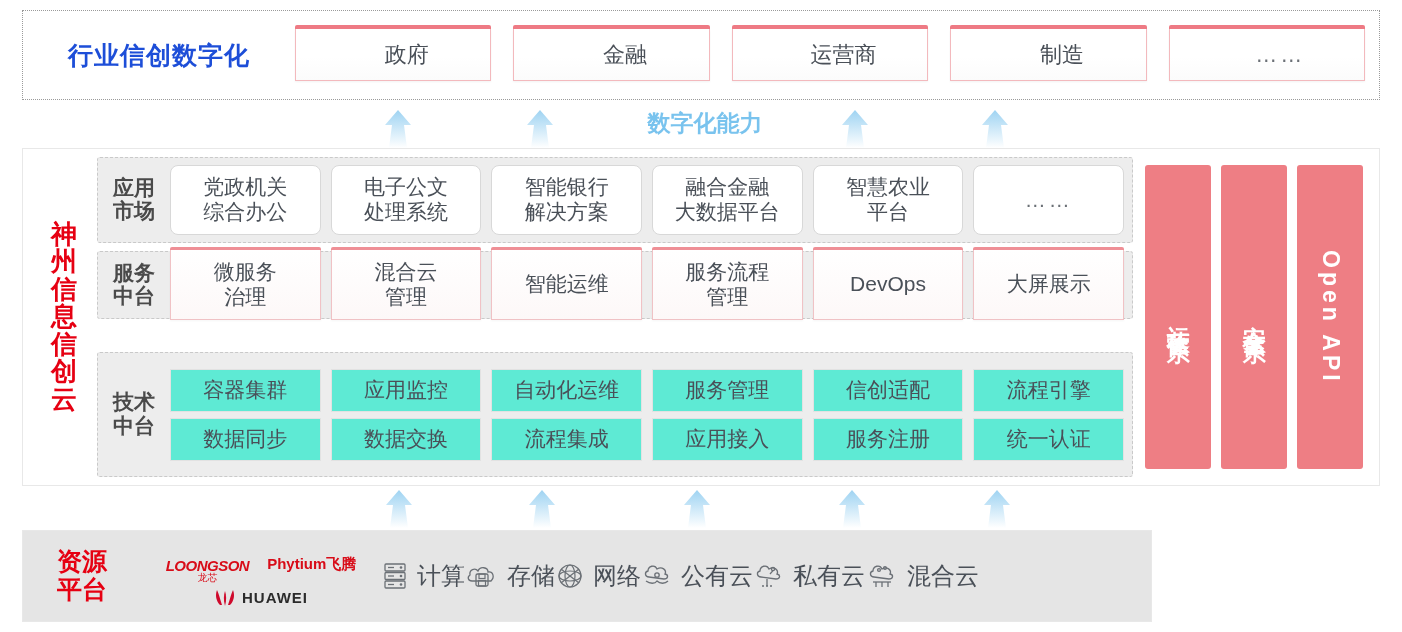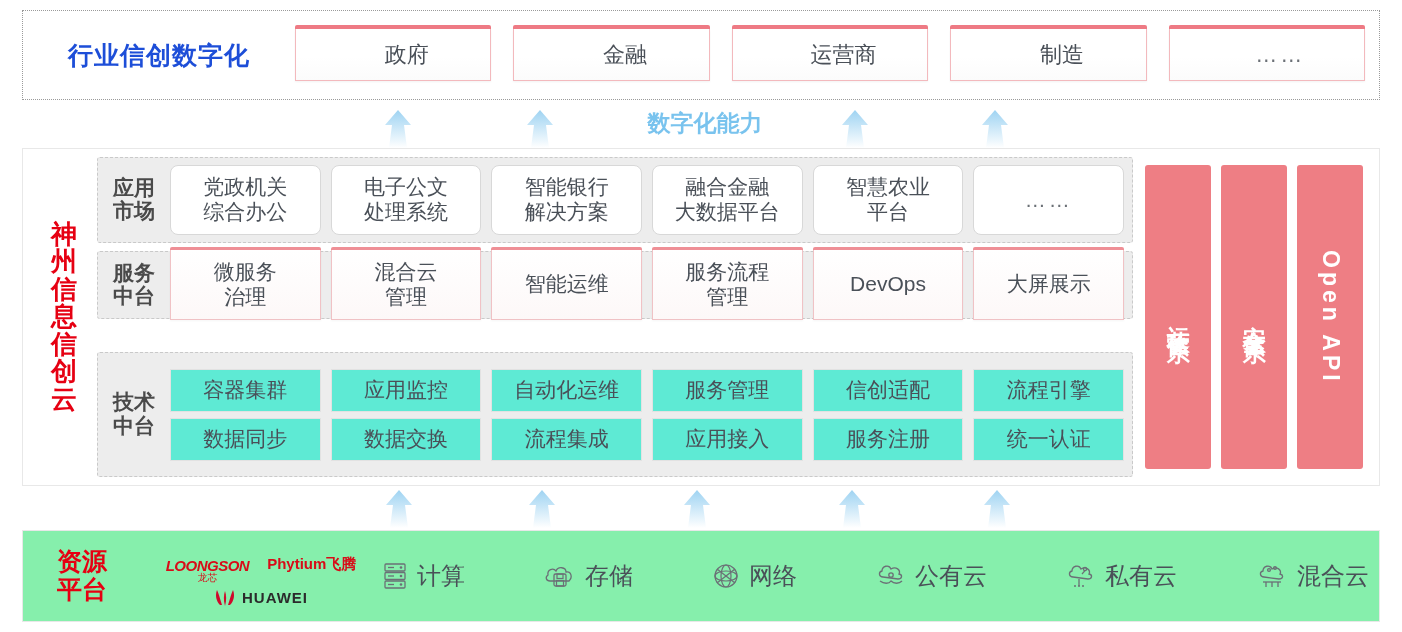--- a/index.html
+++ b/index.html
@@ -118,22 +118,22 @@
     font-size:23px;letter-spacing:5px;line-height:1.1;
     font-family:"DejaVu Sans","Liberation Sans",sans-serif;
   }
   .pillar .vtext-en{
     writing-mode:vertical-rl;font-size:23px;letter-spacing:4px;
     font-family:"Liberation Sans",sans-serif;
   }
 
   
   .resource-panel{
-    position:absolute;left:22px;top:530px;width:1358px;height:92px;
-    background:#86efac;border:1px solid #e8e8e8;box-sizing:border-box;
+    position:absolute;left:22px;top:530px;width:1130px;height:92px;
+    background:#e5e5e5;border:1px solid #e8e8e8;box-sizing:border-box;
     display:flex;align-items:center;
   }
   .res-title{
     width:118px;text-align:center;color:#e60012;font-size:25px;font-weight:bold;
     line-height:1.12;
     font-family:"DejaVu Sans","Liberation Sans",sans-serif;
   }
   .vendor-logos{
     width:240px;display:flex;flex-direction:column;align-items:center;gap:6px;
   }
@@ -144,21 +144,21 @@
     font-family:"Liberation Sans",sans-serif;
   }
   .logo-loongson .lg-sub{color:#d80c18;font-size:10px;font-family:"DejaVu Sans",sans-serif;}
   .logo-phytium{
     color:#d80c18;font-size:15px;font-weight:bold;
     font-family:"Liberation Sans",sans-serif;
   }
   .logo-huawei{display:flex;align-items:center;gap:6px;}
   .logo-huawei .hw-text{color:#2b2b2b;font-size:15px;font-weight:bold;letter-spacing:1px;}
 
-  .res-items{flex:1;display:flex;align-items:center;justify-content:space-between;padding-right:10px;}
+  .res-items{flex:1;display:flex;align-items:center;justify-content:flex-start;padding-right:10px;}
   .res-item{display:flex;align-items:center;gap:8px;color:#4a5058;font-size:24px;}
   .res-item svg{display:block;}
 </style>
 </head>
 <body>
 
 <div class="stage">
 
   <div class="industry-band">
     <div class="industry-title">行业信创数字化</div>

